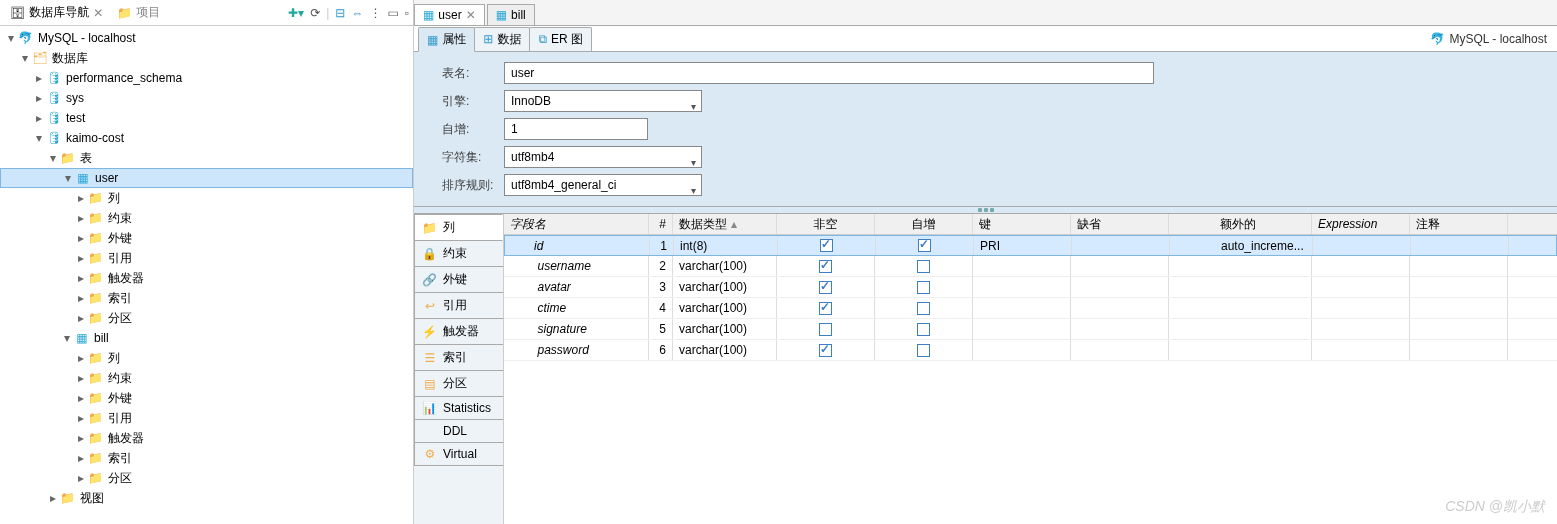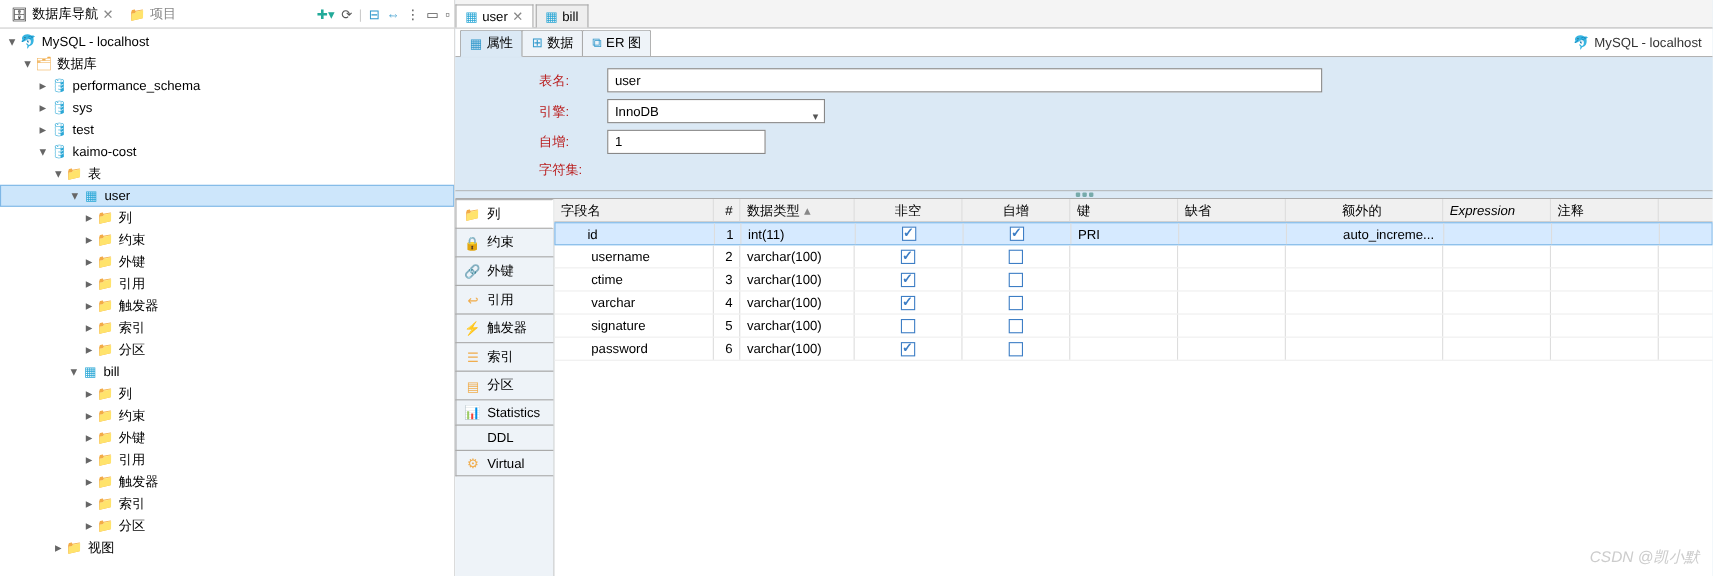--- a/index.html
+++ b/index.html
@@ -34,21 +34,21 @@
 .close-x { color: #888; cursor: pointer; }
 
 .sub-tabs { height: 26px; display: flex; align-items: center; border-bottom: 1px solid #aaa; background: #fff; padding-left: 4px;}
 .sub-tab { display: flex; align-items: center; gap: 4px; padding: 3px 8px; border: 1px solid #aaa; border-bottom: none; background: #eef3f8; cursor: pointer; border-radius: 2px 2px 0 0; margin-right:-1px;}
 .sub-tab.active { background: #dbe9f5; border-bottom: 1px solid #dbe9f5; position: relative; top: 1px; }
 .sub-tabs .spacer { flex: 1; }
 .conn-label { display: flex; align-items: center; gap: 4px; padding-right: 10px; color: #333; }
 
 .form-area { padding: 10px 10px 4px 28px; background: #dbe9f5; border-bottom: 1px solid #aaa; }
 .form-row { display: flex; align-items: center; margin-bottom: 6px; }
-.form-label { width: 62px; color: #b91c1c; margin-left: 48px; }
+.form-label { width: 62px; color: #404040; }
 .form-input, .form-select { background: #fff; border: 1px solid #888; height: 22px; padding: 0 6px; }
 .input-wide { width: 650px; }
 .input-med { width: 198px; }
 .input-sm { width: 144px; }
 .form-textarea { background: #fff; border: 1px solid #888; width: 650px; height: 44px; padding: 4px; resize: none; }
 .select-wrap { position: relative; display: inline-flex; align-items: flex-end; }
 .select-wrap::after { content: '▾'; position: absolute; right: 6px; color: #555; pointer-events: none; font-size: 10px; }
 
 .splitter { display: flex; justify-content: center; height: 6px; background: #dbe9f5; }
 .splitter .dot { width: 4px; height: 4px; background: #7aa; margin: 1px; border-radius: 1px; }
@@ -58,21 +58,21 @@
 .side-tab { display: flex; align-items: center; gap: 6px; padding: 4px 8px; border: 1px solid #aaa; border-right: none; margin-bottom: -1px; cursor: pointer; background: #eef3f8; }
 .side-tab.active { background: #fff; border-right: 1px solid #fff; position: relative; z-index: 1;}
 .side-icon { width: 14px; height: 14px; display: inline-flex; align-items: center; justify-content: center; }
 
 .grid-wrap { flex: 1; display: flex; flex-direction: column; min-width: 0; }
 .grid-header, .grid-row { display: flex; height: 21px; align-items: center; }
 .grid-header { background: #f0f0f0; border-bottom: 1px solid #ccc; font-weight: normal; }
 .grid-row { border-bottom: 1px solid #eee; }
 .grid-row.selected { background: #d6eaff; border: 1px solid #7eb7e6; }
 .cell { padding: 0 6px; border-right: 1px solid #ddd; height: 100%; display: flex; align-items: center; overflow: hidden; white-space: nowrap; }
-.c-name { width: 145px; }
+.c-name { width: 145px; font-style: italic; }
 .c-num { width: 24px; justify-content: flex-end; }
 .c-type { width: 104px; }
 .c-nn { width: 98px; justify-content: center; }
 .c-ai { width: 98px; justify-content: center; }
 .c-key { width: 98px; }
 .c-def { width: 98px; }
 .c-extra { width: 98px; margin-left: 45px; }
 .c-expr { width: 98px; font-style: italic; }
 .c-com { width: 98px; }
 .colname-wrap { display: flex; align-items: center; gap: 4px; }
@@ -286,20 +286,29 @@
       <div class="select-wrap">
           <input class="form-input input-med" value="InnoDB" style="">
         </div>
     </div>
     <div class="form-row">
       <div class="form-label">自增:</div>
       <input class="form-input input-sm" value="1" style="">
     </div>
     <div class="form-row">
       <div class="form-label">字符集:</div>
+      <div class="select-wrap">
+          <input class="form-input input-med" value="utf8mb4" style="">
+        </div>
+    </div>
+    <div class="form-row">
+      <div class="form-label">排序规则:</div>
+      <div class="select-wrap">
+          <input class="form-input input-med" value="utf8mb4_general_ci" style="">
+        </div>
     </div>
   </div>
 
   <div class="splitter">
     <span class="dot"></span>
       <span class="dot"></span>
       <span class="dot"></span>
   </div>
 
   <div class="columns-area">
@@ -363,21 +372,21 @@
       </div>
       <div id="grid-body">
           <div class="grid-row selected">
             <div class="cell c-name">
               <span class="colname-wrap">
                 <span class="type-badge badge-num">123</span>
                 <span>id</span>
               </span>
             </div>
             <div class="cell c-num">1</div>
-            <div class="cell c-type">int(11)</div>
+            <div class="cell c-type">int(8)</div>
             <div class="cell c-nn">
               <span class="chk checked"></span>
             </div>
             <div class="cell c-ai">
               <span class="chk checked"></span>
             </div>
             <div class="cell c-key">PRI</div>
             <div class="cell c-def"></div>
             <div class="cell c-extra">auto_increme...</div>
             <div class="cell c-expr"></div>
@@ -401,42 +410,42 @@
             <div class="cell c-key"></div>
             <div class="cell c-def"></div>
             <div class="cell c-extra"></div>
             <div class="cell c-expr"></div>
             <div class="cell c-com"></div>
           </div>
           <div class="grid-row">
             <div class="cell c-name">
               <span class="colname-wrap">
                 <span class="type-badge badge-abc">ABC</span>
-                <span>ctime</span>
+                <span>avatar</span>
               </span>
             </div>
             <div class="cell c-num">3</div>
             <div class="cell c-type">varchar(100)</div>
             <div class="cell c-nn">
               <span class="chk checked"></span>
             </div>
             <div class="cell c-ai">
               <span class="chk"></span>
             </div>
             <div class="cell c-key"></div>
             <div class="cell c-def"></div>
             <div class="cell c-extra"></div>
             <div class="cell c-expr"></div>
             <div class="cell c-com"></div>
           </div>
           <div class="grid-row">
             <div class="cell c-name">
               <span class="colname-wrap">
                 <span class="type-badge badge-abc">ABC</span>
-                <span>varchar</span>
+                <span>ctime</span>
               </span>
             </div>
             <div class="cell c-num">4</div>
             <div class="cell c-type">varchar(100)</div>
             <div class="cell c-nn">
               <span class="chk checked"></span>
             </div>
             <div class="cell c-ai">
               <span class="chk"></span>
             </div>

